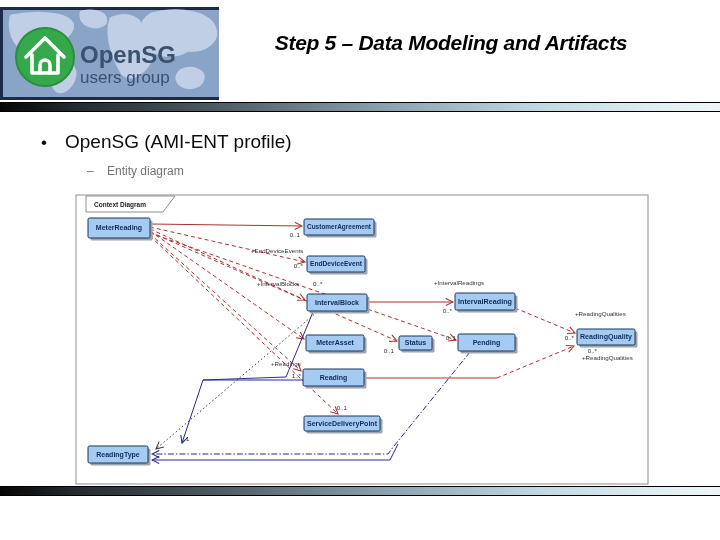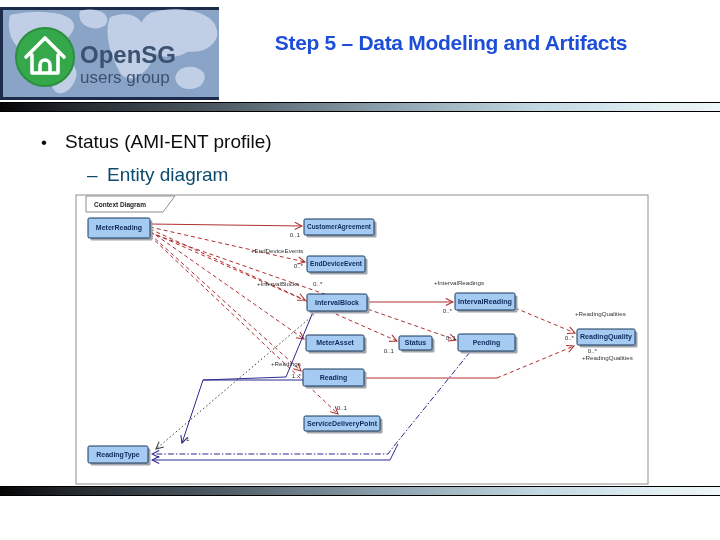--- a/index.html
+++ b/index.html
@@ -4,35 +4,35 @@
 <style>
   html,body{margin:0;padding:0;background:#e9e9e9;}
   .slide{
     position:relative;width:720px;height:540px;background:#fff;overflow:hidden;
     font-family:"Liberation Sans",sans-serif;
   }
   
   .logo{position:absolute;left:0;top:7px;width:263px;height:93px;}
   .title{
     position:absolute;left:225px;top:24px;width:452px;text-align:center;
-    font-size:21px;line-height:37px;font-weight:800;color:#1d4ed8;
+    font-size:21px;line-height:37px;font-weight:800;font-style:italic;color:#000000;
     letter-spacing:-0.3px;
   }
   .rule-bar{
     position:absolute;left:0;width:720px;height:10px;box-sizing:border-box;
     border-top:1.5px solid #000;border-bottom:1.5px solid #000;
     background:linear-gradient(to right,#050505 0%,#23292e 10%,#4e5a63 30%,
                #8fa6b2 55%,#c2d8e2 75%,#e2eff3 92%,#eef6f8 100%);
   }
   #bar-top{top:102px;}
   #bar-bottom{top:486px;}
   
   .bullet-1{position:absolute;left:41px;top:131px;font-size:19px;color:#0d0d0d;}
   .bullet-1 .glyph{display:inline-block;width:24px;font-size:17px;}
-  .bullet-2{position:absolute;left:87px;top:164px;font-size:19px;color:#0c4a6e;}
+  .bullet-2{position:absolute;left:87px;top:164px;font-size:12px;color:#737373;}
   .bullet-2 .glyph{display:inline-block;width:20px;}
   
   #diagram{position:absolute;left:0;top:0;width:720px;height:540px;
     font-family:"Liberation Sans",sans-serif;}
 </style>
 </head>
 <body>
 
 <div class="slide">
 
@@ -59,21 +59,21 @@
     </svg>
   </div>
 
   <div class="title">
     <div>Step 5 – Data Modeling and Artifacts</div>
   </div>
 
   <div class="rule-bar" id="bar-top"></div>
 
   <div class="bullet-1">
-    <span class="glyph">•</span><span>Status (AMI-ENT profile)</span>
+    <span class="glyph">•</span><span>OpenSG (AMI-ENT profile)</span>
   </div>
   <div class="bullet-2">
     <span class="glyph">–</span><span>Entity diagram</span>
   </div>
 
   <svg id="diagram" viewBox="0 0 720 540">
       <rect x="76" y="195" width="572" height="289" fill="#ffffff" stroke="#8f8f8f" stroke-width="1"></rect>
       <polygon points="86,196 175,196 163,212 86,212" fill="#ffffff" stroke="#8f8f8f" stroke-width="1"></polygon>
       <text x="94" y="207" font-size="6.5" font-weight="bold" fill="#222222">Context Diagram</text>
       <defs>

